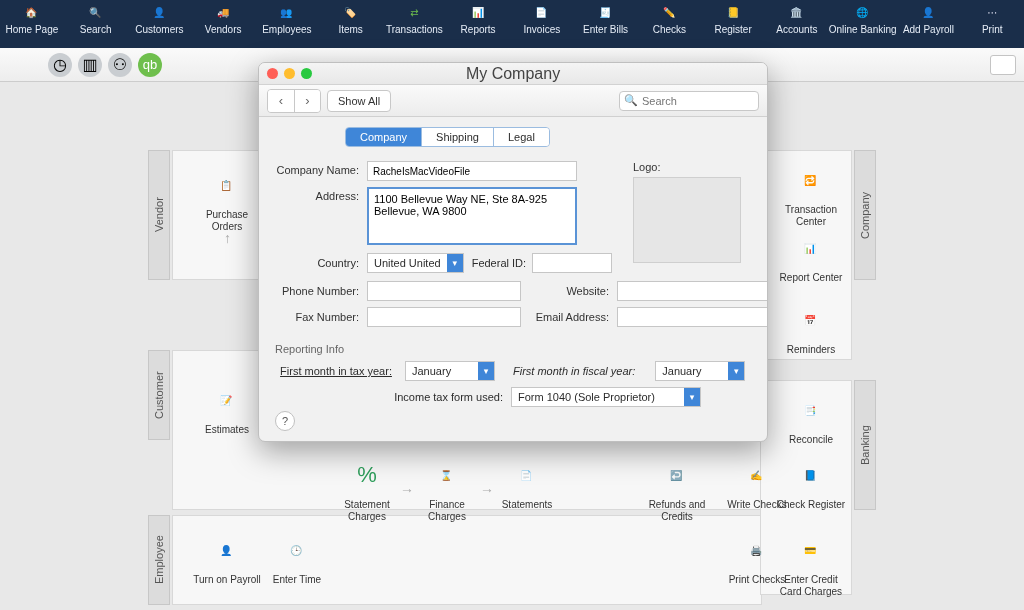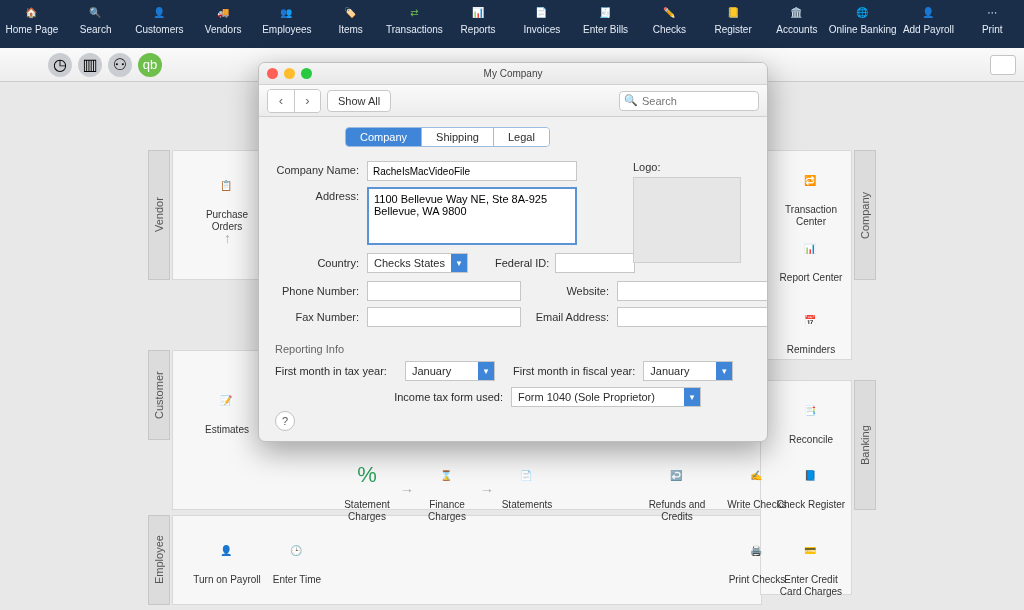--- a/index.html
+++ b/index.html
@@ -28,21 +28,21 @@
 .wf-left   { left:172px; width:590px; }
 .wf-right  { right:172px; width:92px; }
 
 .wf-icon { position:absolute; width:70px; text-align:center; font-size:10px; color:#333; }
 .wf-icon .box { width:40px; height:40px; margin:0 auto 4px; display:flex; align-items:center; justify-content:center; border-radius:5px; }
 .wf-icon .lbl { line-height:1.15; }
 .wf-arrow { position:absolute; color:#aaa; font-size:14px; }
 
 
 .modal { position:absolute; left:258px; top:62px; width:510px; height:380px; background:#f1f1f1; border:1px solid #bfbfbf; border-radius:7px; box-shadow:0 10px 30px rgba(0,0,0,0.35); display:flex; flex-direction:column; overflow:hidden; }
-.modal-titlebar { height:22px; background:linear-gradient(#f4f4f4,#e8e8e8); display:flex; align-items:center; justify-content:center; font-size:10px; color:#444; position:relative; border-bottom:1px solid #d2d2d2; }
+.modal-titlebar { height:22px; background:linear-gradient(#f4f4f4,#e8e8e8); display:flex; align-items:center; justify-content:center; font-size:16px; color:#444; position:relative; border-bottom:1px solid #d2d2d2; }
 .traffic { position:absolute; left:8px; top:5px; display:flex; gap:6px; }
 .traffic span { width:11px; height:11px; border-radius:50%; display:block; }
 .tl-red{background:#ff5f57;} .tl-yel{background:#ffbd2e;} .tl-grn{background:#28c940;}
 
 .modal-toolbar { height:32px; background:linear-gradient(#fafafa,#ececec); border-bottom:1px solid #d0d0d0; display:flex; align-items:center; padding:0 8px; gap:6px; }
 .nav-seg { display:flex; border:1px solid #c8c8c8; border-radius:4px; overflow:hidden; }
 .nav-seg button { width:26px; height:22px; background:#fff; border:none; color:#666; font-size:13px; cursor:pointer; }
 .nav-seg button + button { border-left:1px solid #c8c8c8; }
 .btn-plain { height:22px; padding:0 10px; background:#fff; border:1px solid #c8c8c8; border-radius:4px; font-size:11px; color:#333; cursor:pointer; }
 .modal-toolbar .spacer{flex:1;}
@@ -300,25 +300,25 @@
         <textarea style="">1100 Bellevue Way NE, Ste 8A-925
 Bellevue, WA 9800</textarea>
       </div>
     </div>
 
     <div class="logo-well">
       <div class="lbl">Logo:</div>
       <div class="box"></div>
     </div>
 
-    <div style="display:flex; align-items:center; gap:27px; margin-top:8px;">
+    <div style="display:flex; align-items:center; gap:8px; margin-top:8px;">
       <div style="display:flex; align-items:center;">
         <label style="width:92px; text-align:right; padding-right:8px;">Country:</label>
         <div class="select">
-          <span class="val">Checks States</span>
+          <span class="val">United United</span>
           <span class="caret">▾</span>
         </div>
       </div>
       <div style="display:flex; align-items:center;">
         <label style="padding-right:6px;">Federal ID:</label>
         <input type="text" style="width: 80px; height: 20px; border: 1px solid rgb(198, 198, 198); font-size: 11px; padding: 0px 5px; background: rgb(255, 255, 255);" value="">
       </div>
     </div>
 
     <div class="two-col">
@@ -341,28 +341,28 @@
             <label style="width:84px;">Email Address:</label>
             <input type="text" value="" style="">
           </div>
       </div>
     </div>
 
     <div class="section-head">Reporting Info</div>
 
     <div style="display:flex; align-items:center; gap:18px; margin-bottom:6px;">
       <div style="display:flex; align-items:center;">
-        <label style="width:130px; text-align:left; padding-right:8px;">First month in tax year:</label>
+        <label style="width:130px; text-align:center; padding-right:8px;text-decoration:underline;">First month in tax year:</label>
         <div class="select" style="width:90px;">
           <span class="val" style="flex:1;">January</span>
           <span class="caret">▾</span>
         </div>
       </div>
       <div style="display:flex; align-items:center;">
-        <label style="text-align:left; padding-right:8px;">First month in fiscal year:</label>
+        <label style="text-align:left; padding-right:20px;font-style:italic;">First month in fiscal year:</label>
         <div class="select" style="width:90px;">
           <span class="val" style="flex:1;">January</span>
           <span class="caret">▾</span>
         </div>
       </div>
     </div>
 
     <div style="display:flex; align-items:center;">
       <label style="width:236px; text-align:right; padding-right:8px;">Income tax form used:</label>
       <div class="select" style="width:190px;">

